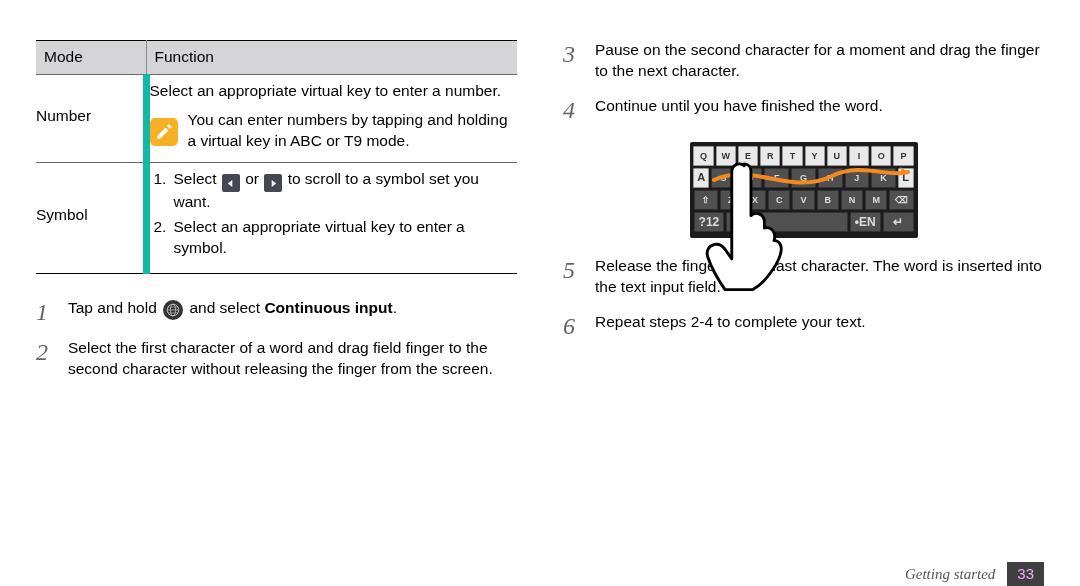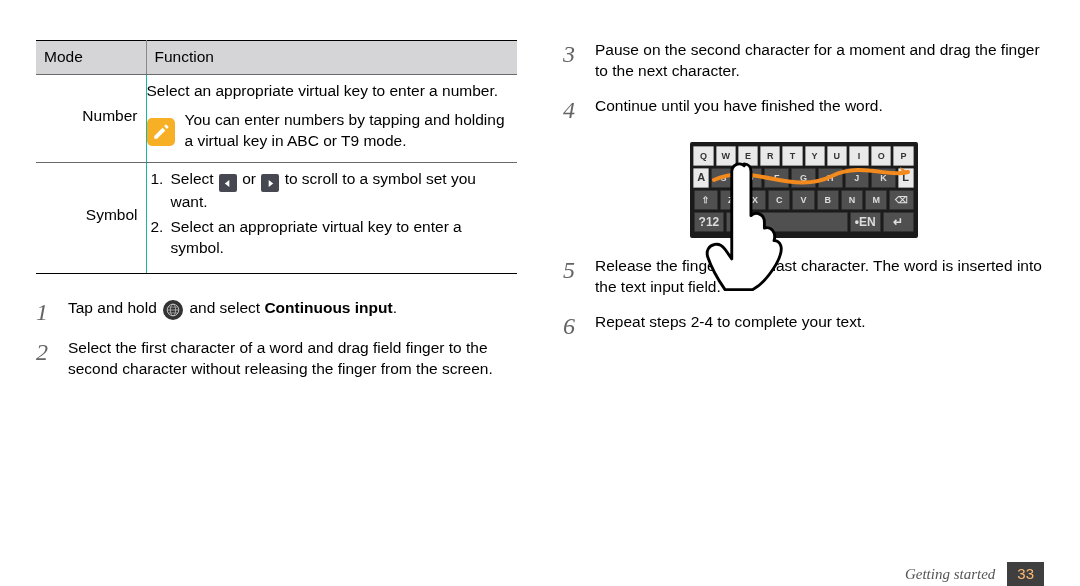--- a/index.html
+++ b/index.html
@@ -36,21 +36,21 @@
     border-bottom: 1px solid #6a6a6a;
   }
   .tbl th:first-child { border-right: 1px solid #888; width: 110px;}
   .tbl td {
     padding: 6px 8px 10px 0;
     border-bottom: 1px solid #6a6a6a;
     vertical-align: middle;
     margin-left: 36px;
   }
   .tbl tr:last-child td { border-bottom: 1.5px solid #000; }
-  .tbl td:first-child { border-right: 1px solid #14b8a6; text-align: right; }
+  .tbl td:first-child { border-right: 7px solid #14b8a6; }
   .note-row {
     display: flex;
     gap: 10px;
     margin-top: 8px;
     align-items: center;
   }
   .note-ico {
     width: 28px; height: 28px;
     border-radius: 5px;
     background: #f7b026;
@@ -126,21 +126,21 @@
     position:absolute; top:18px; left:12px; width:96px;
   }
   
   .footer{
     position:absolute; bottom:0; right:36px;
     display:flex; align-items:center; gap:12px;
     font-style:italic; font-family: Georgia,"Times New Roman",serif;
     font-size: 15px; color:#555;
   }
   .pg-box{
-    background:#3f3f3f; color:#fdba74; font-style:normal;
+    background:#3f3f3f; color:#f0abfc; font-style:normal;
     font-family: Arial,sans-serif;
     padding:2px 10px; font-size:15px;
   }
   b { font-weight: 700; margin-top: 31px; }
 </style>
 </head>
 <body>
 
 <div class="col">
   <table class="tbl">

